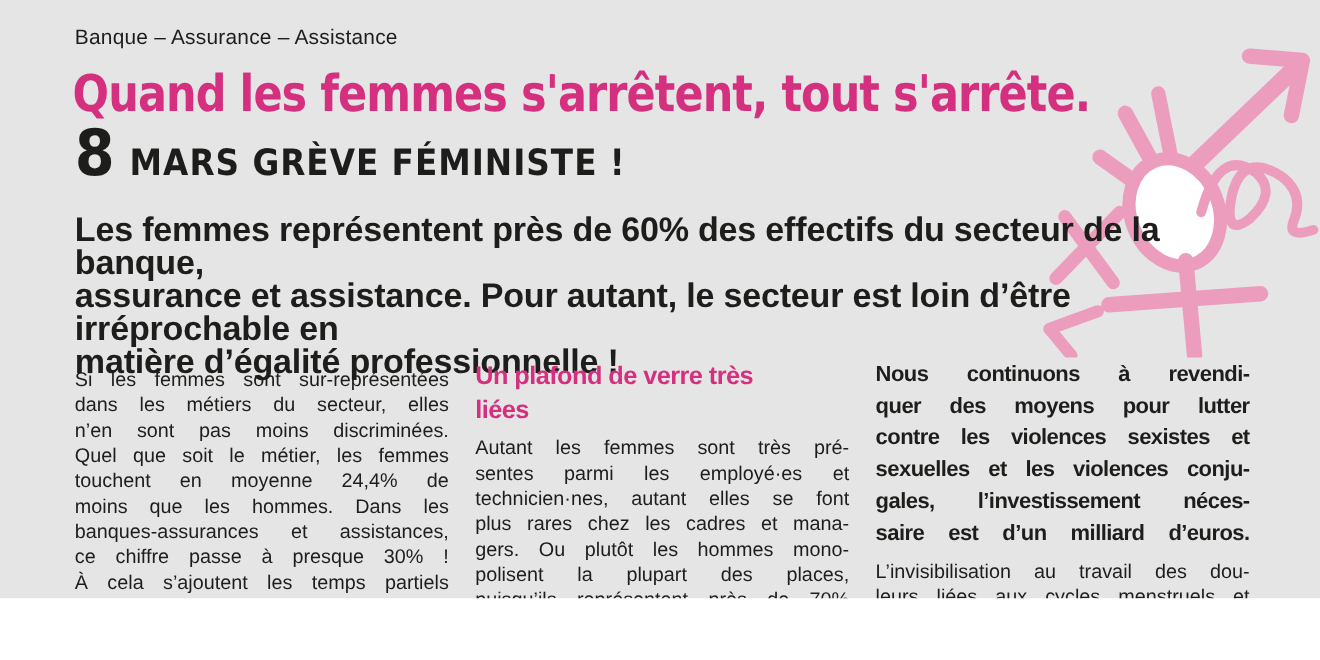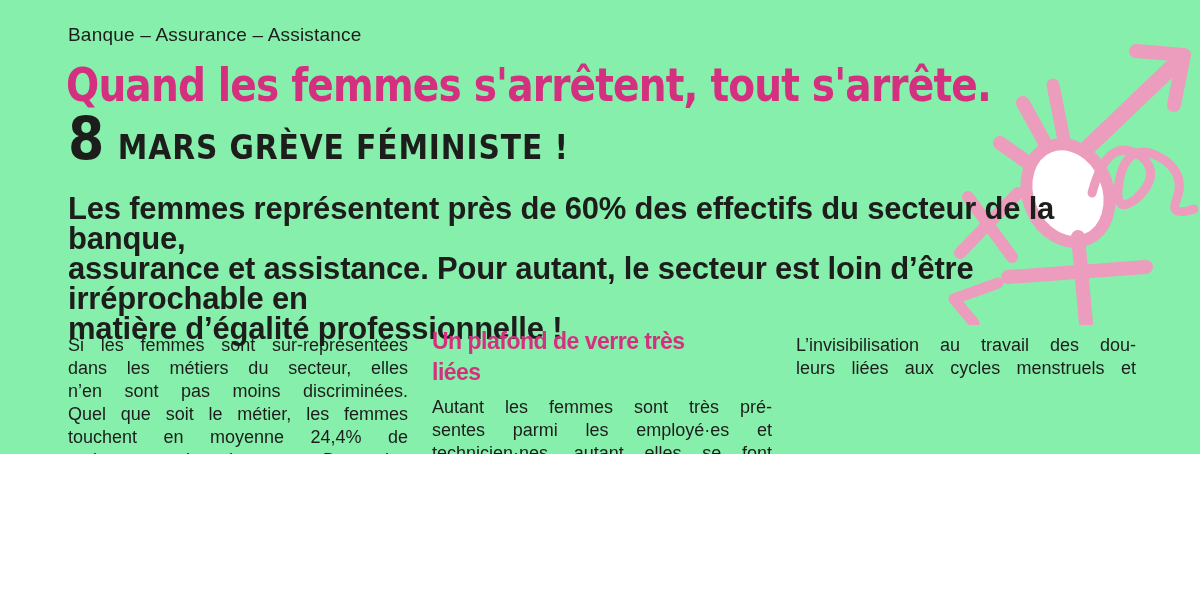--- a/index.html
+++ b/index.html
@@ -1,19 +1,19 @@
 <!DOCTYPE html>
 <html><head>
 <meta charset="utf-8">
 <style>
   * { margin:0; padding:0; box-sizing:border-box; }
   html,body { background:#ffffff; }
   .page {
-    position:relative; width:1200px; height:454px;
-    background:#86efac; overflow:hidden;
+    position:relative; width:1200px; height:544px;
+    background:#e5e5e5; overflow:hidden;
     font-family:"Liberation Sans", sans-serif;
     color:#1d1d1b;
   }
   .prewrap { white-space:pre-line; }
 
   .kicker {
     position:absolute; left:68px; top:24px;
     font-size:19px; letter-spacing:.2px; color:#1d1d1b;
   }
 
@@ -126,17 +126,23 @@
 technicien·nes, autant elles se font
 plus rares chez les cadres et mana-
 gers. Ou plutôt les hommes mono-
 polisent la plupart des places,
 puisqu’ils représentent près de 70%
 de ces dernières catégories ! De là
 à penser que promotion rime avec</div>
   </div>
 
   <div class="col col-3">
+    <div class="col-lead prewrap">Nous continuons à revendi-
+quer des moyens pour lutter
+contre les violences sexistes et
+sexuelles et les violences conju-
+gales, l’investissement néces-
+saire est d’un milliard d’euros.</div>
     <div class="col-body prewrap">L’invisibilisation au travail des dou-
 leurs liées aux cycles menstruels et</div>
   </div>
 
 </div>
 
 </body></html>

